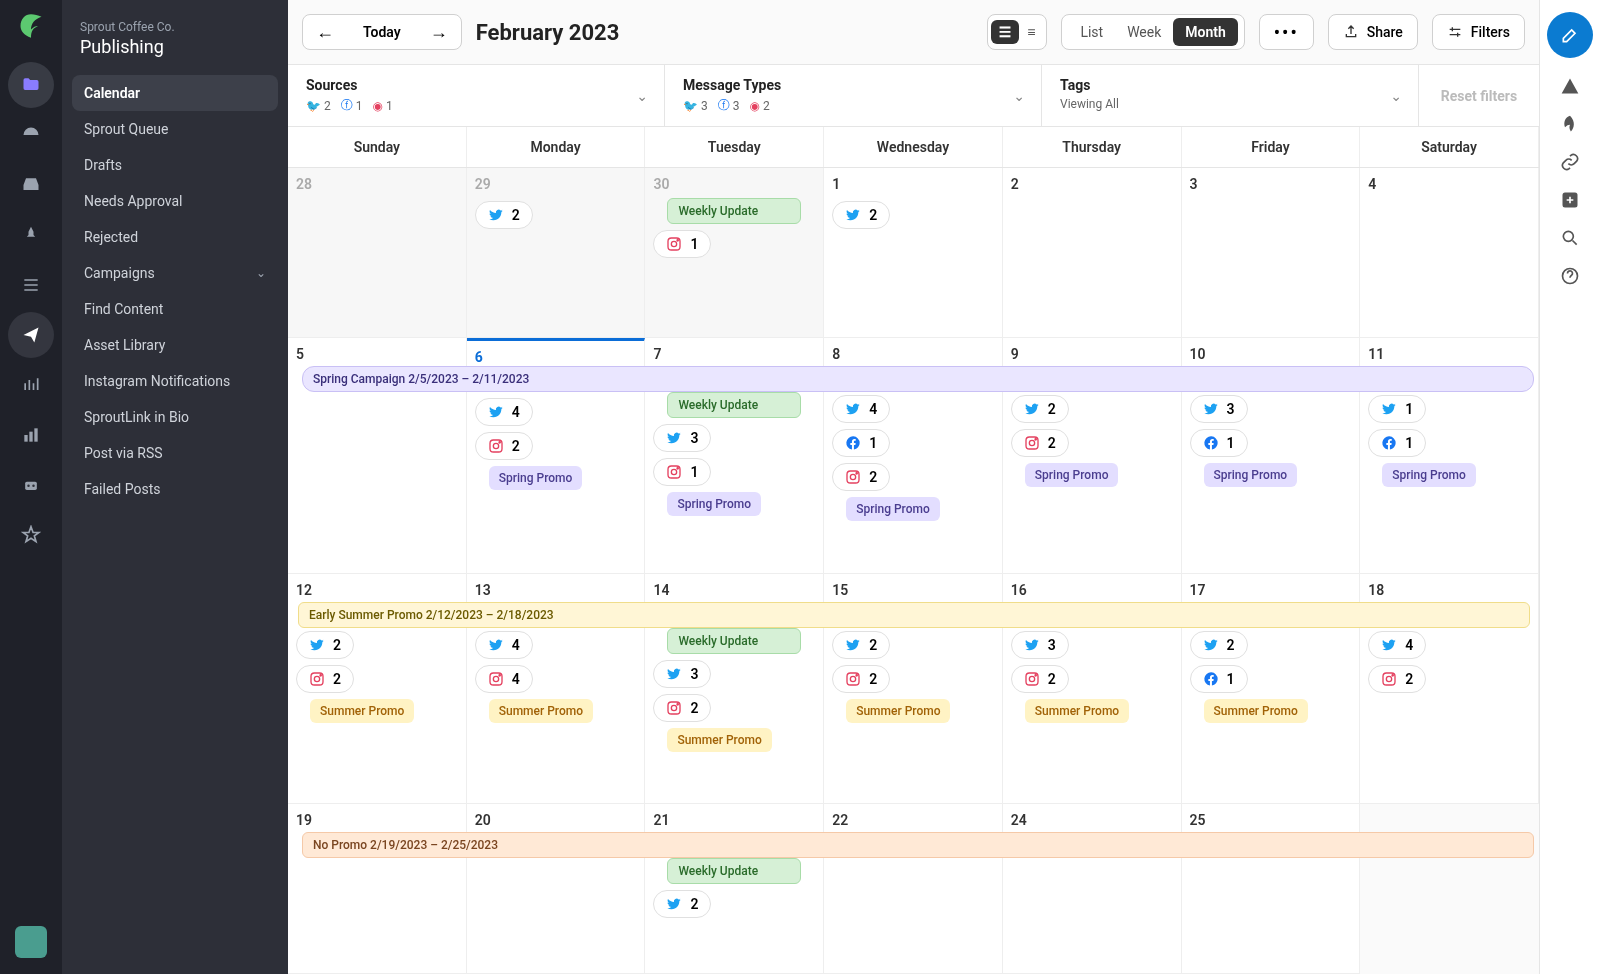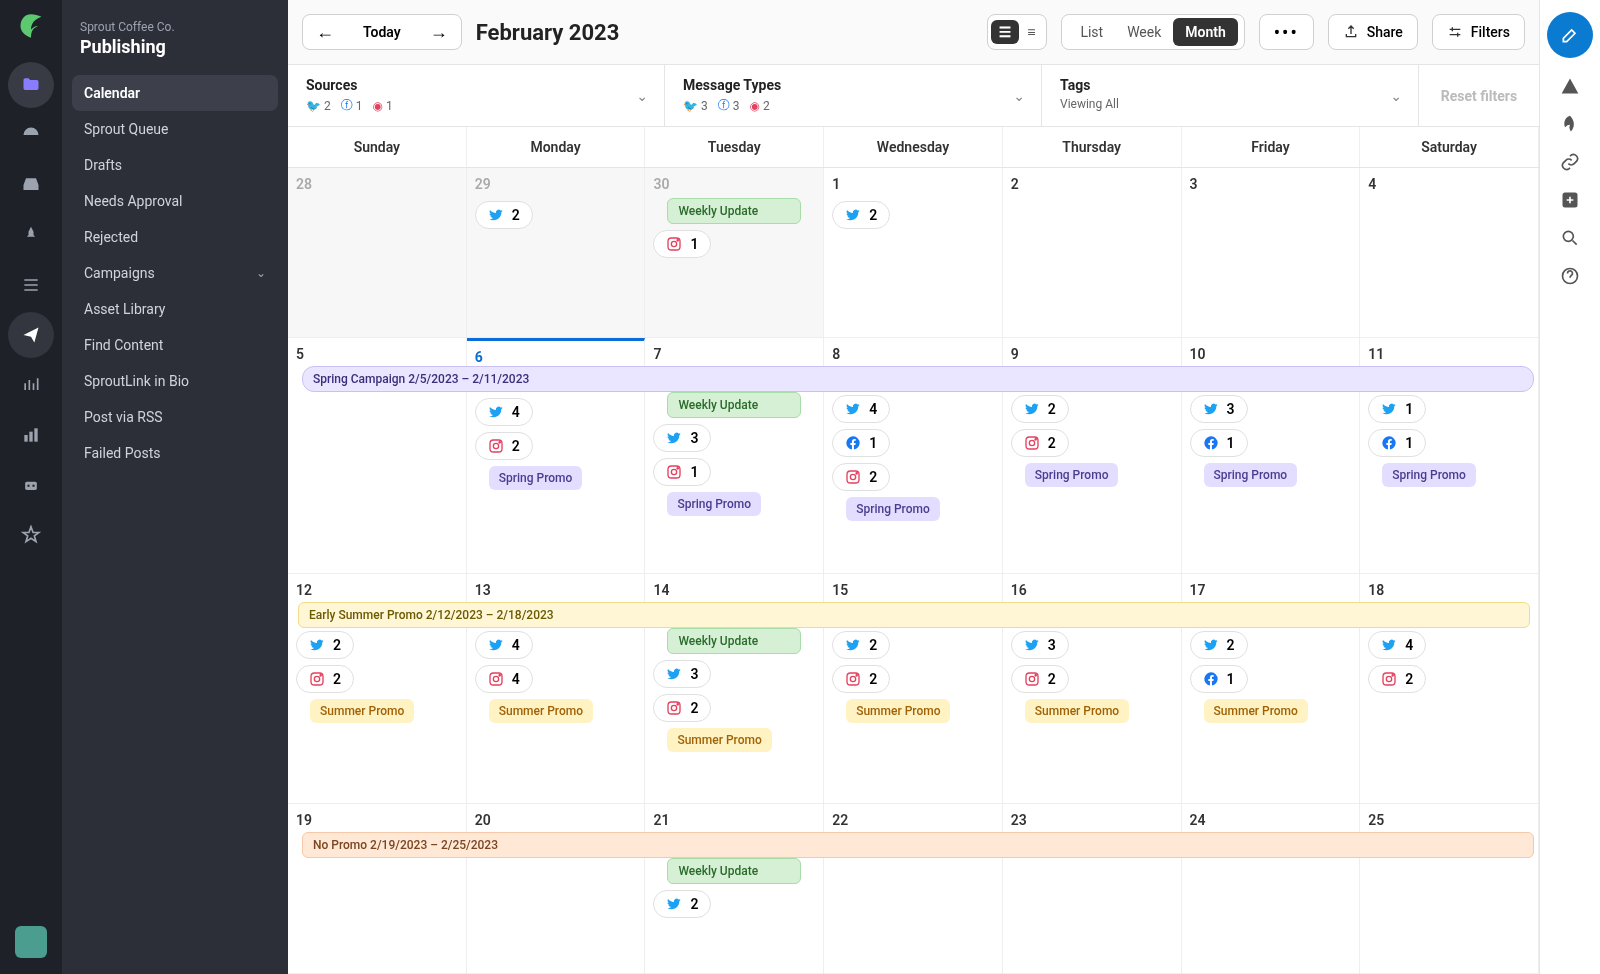--- a/index.html
+++ b/index.html
@@ -6,21 +6,21 @@
 body{display:flex;height:974px;width:1600px;background:#f5f5f5;overflow:hidden}
 .icon-rail{width:62px;background:#1f2129;display:flex;flex-direction:column;align-items:center;padding-top:12px;gap:4px;position:relative}
 .leaf{width:28px;height:28px;margin-bottom:18px}
 .rail-item{width:46px;height:46px;border-radius:50%;display:flex;align-items:center;justify-content:center;color:#9ba3af;cursor:pointer}
 .rail-item.sel{background:#383b44}
 .rail-item.act{background:#34363f}
 .rail-item svg,.rail-item span{width:20px;height:20px}
 .avatar{width:32px;height:32px;border-radius:6px;background:#4a9d8f;position:absolute;bottom:16px;left:15px}
 .side-nav{width:226px;background:#2d2f38;color:#cfd3da;padding:20px 10px}
 .org{font-size:12px;color:#9ba3af;padding:0 8px}
-.section-title{font-size:18px;font-weight:700;color:#fff;padding:2px 8px 18px}
+.section-title{font-size:18px;font-weight:400;color:#fff;padding:2px 8px 18px}
 .nav-item{padding:10px 12px;border-radius:8px;font-size:14px;cursor:pointer;display:flex;align-items:center;justify-content:space-between}
 .nav-item.sel{background:#3d404a;color:#fff;font-weight:600}
 .chev{font-size:12px;color:#9ba3af}
 .main{flex:1;display:flex;flex-direction:column;background:#fafafa;border-right:1px solid #e5e5e5}
 .toolbar{display:flex;align-items:center;padding:14px 14px;gap:14px}
 .nav-box{display:flex;align-items:center;border:1px solid #d0d0d0;border-radius:8px;background:#fff;height:36px}
 .nav-btn{width:44px;height:34px;display:flex;align-items:center;justify-content:center;cursor:pointer;font-size:18px}
 .today-btn{padding:0 16px;font-size:14px;font-weight:600;cursor:pointer}
 .month-label{font-size:22px;font-weight:700;color:#222}
 .spacer{flex:1}
@@ -140,24 +140,27 @@
         <span>Needs Approval</span>
       </div>
       <div class="nav-item">
         <span>Rejected</span>
       </div>
       <div class="nav-item">
         <span>Campaigns</span>
         <span class="chev">⌄</span>
       </div>
       <div class="nav-item">
+        <span>Find Content</span>
+      </div>
+      <div class="nav-item">
         <span>Asset Library</span>
       </div>
       <div class="nav-item">
-        <span>Find Content</span>
+        <span>Instagram Notifications</span>
       </div>
       <div class="nav-item">
         <span>SproutLink in Bio</span>
       </div>
       <div class="nav-item">
         <span>Post via RSS</span>
       </div>
       <div class="nav-item">
         <span>Failed Posts</span>
       </div>
@@ -531,24 +534,20 @@
                 <path d="M22 5.8c-.7.3-1.5.5-2.3.6.8-.5 1.5-1.3 1.8-2.2-.8.5-1.7.8-2.6 1a4.1 4.1 0 00-7 3.7C8.3 8.7 5.1 7 3 4.5c-.4.6-.6 1.4-.6 2.2 0 1.4.7 2.7 1.8 3.4-.7 0-1.3-.2-1.9-.5 0 2 1.4 3.7 3.3 4-.3.1-.7.1-1.1.1-.3 0-.5 0-.8-.1.5 1.7 2.1 2.9 4 2.9A8.2 8.2 0 012 18.3 11.6 11.6 0 008.3 20c7.5 0 11.7-6.3 11.7-11.7v-.5c.8-.6 1.5-1.3 2-2z"></path>
               </svg>
               <span>2</span>
             </div><br></div>
         </div>
         <div class="day">
           <div class="daynum">22</div>
           <div style="margin-top: 30px;"></div>
         </div>
         <div class="day">
-          <div class="daynum">23</div>
-          <div style="margin-top: 30px;"></div>
-        </div>
-        <div class="day">
           <div class="daynum">24</div>
           <div style="margin-top: 30px;"></div>
         </div>
         <div class="day">
           <div class="daynum">25</div>
           <div style="margin-top: 30px;"></div>
         </div>
       </div>
   </div>
 </div>

